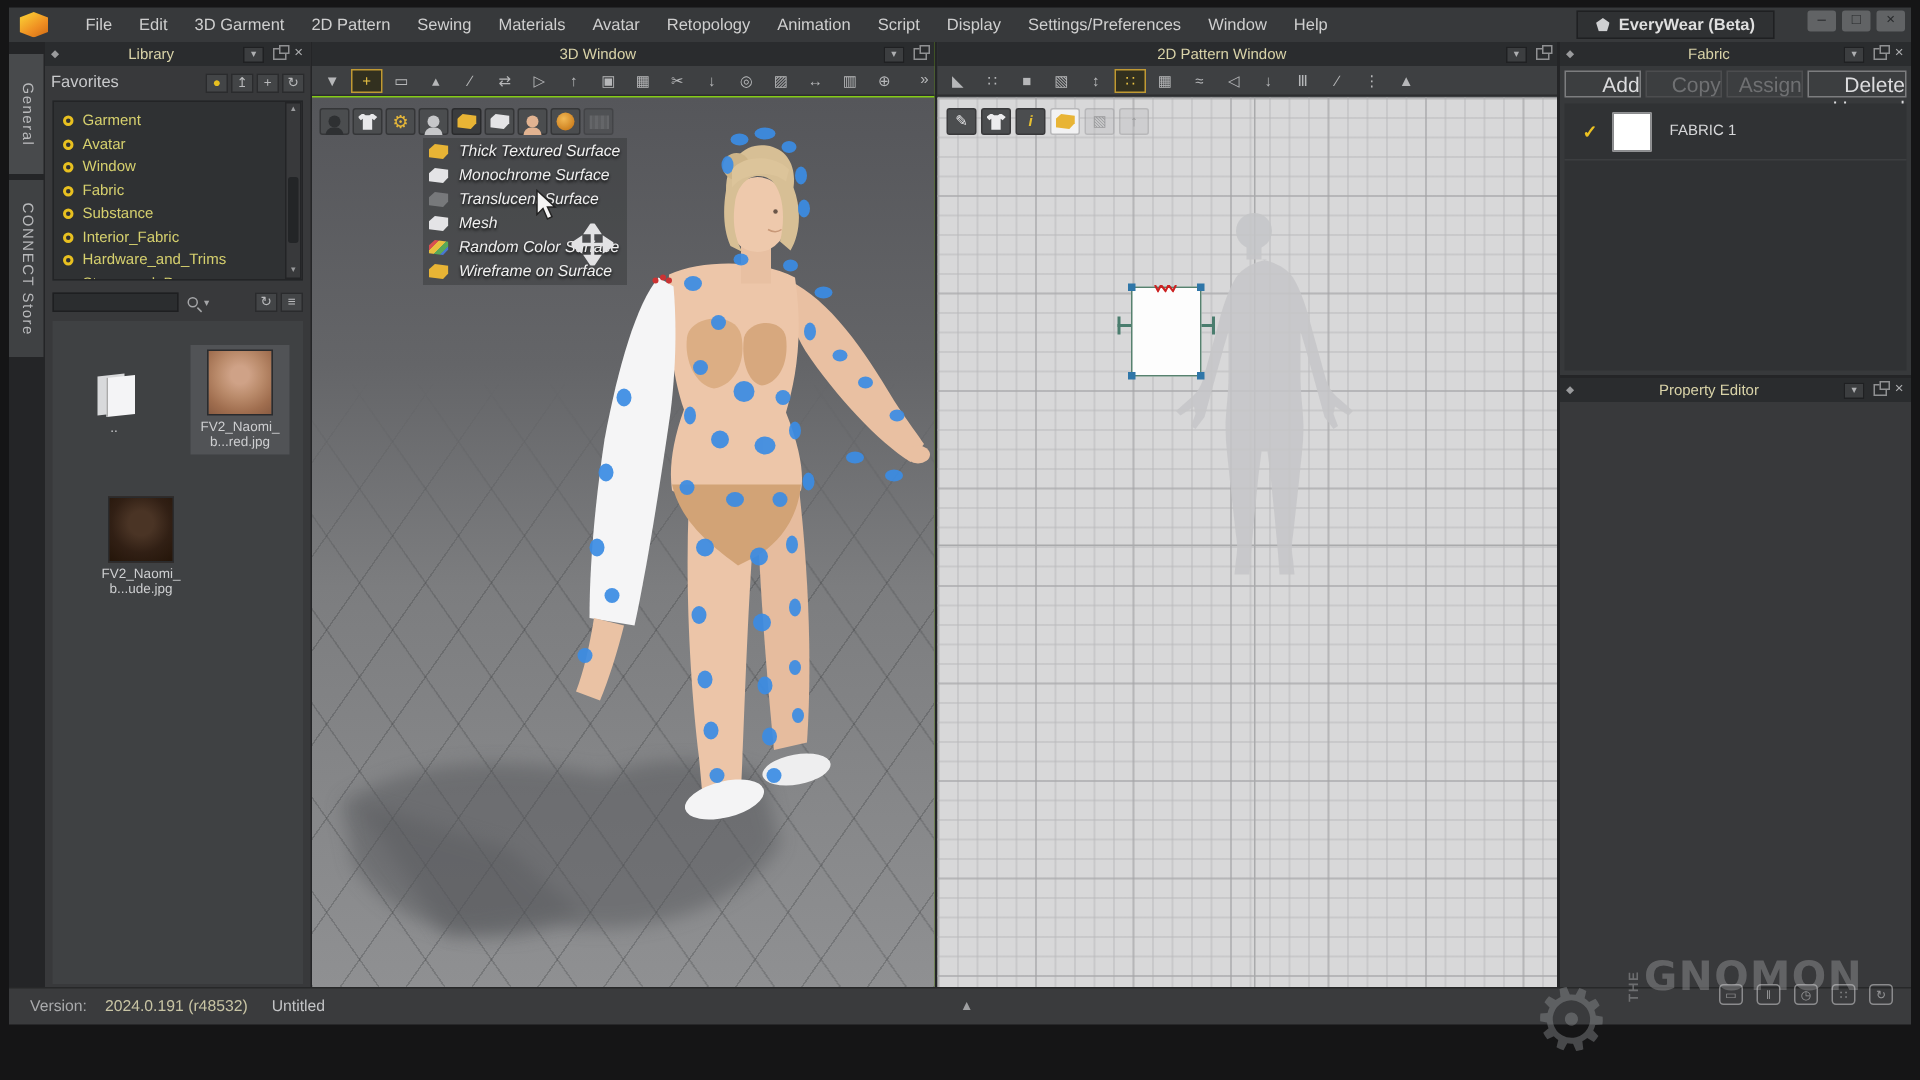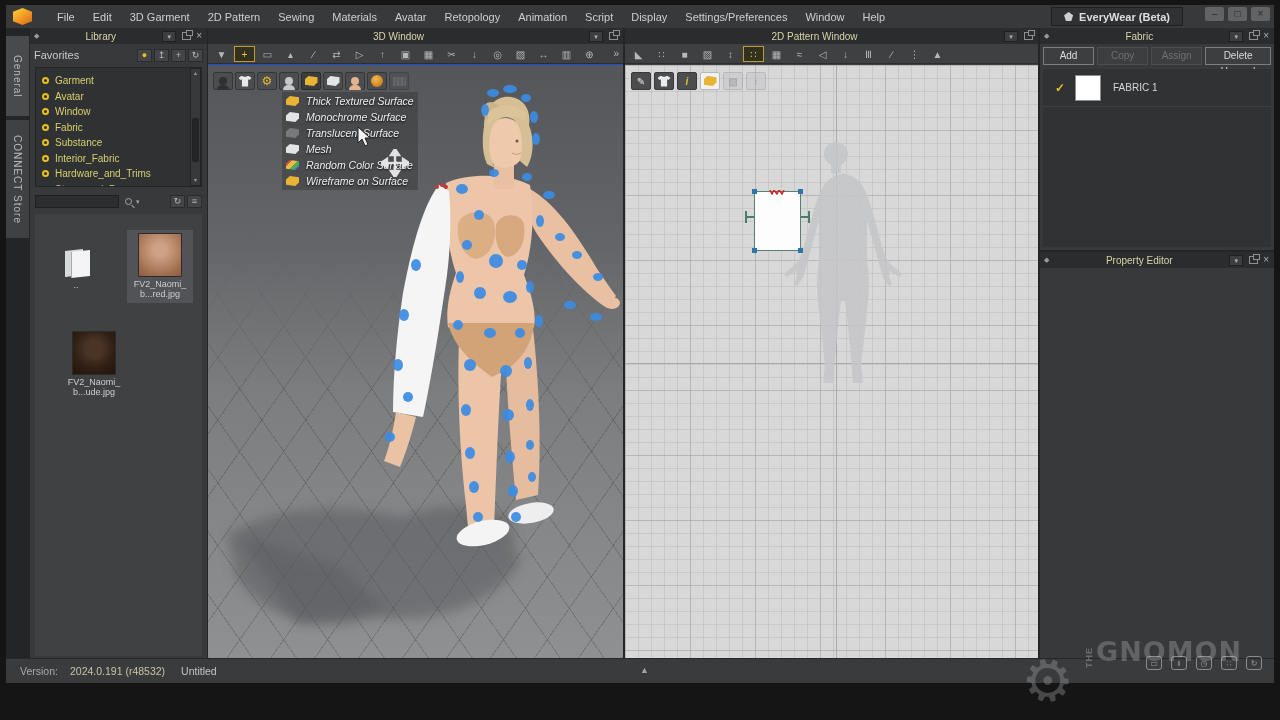--- a/index.html
+++ b/index.html
@@ -75,21 +75,21 @@
     background:#d8d9db; transform:skewY(-6deg); }
   .folder-ic::after { content:''; position:absolute; left:8px; top:1px; width:18px; height:26px;
     background:#f4f4f6; transform:skewY(-6deg); border-left:1px solid #aaa; }
   .thumb-img { width:44px; height:44px; margin:3px auto 2px; border:1px solid #2a2b2d; }
   .t-skin { background:radial-gradient(circle at 50% 38%, #cfa287 0 18%, #ba8b6b 45%, #a06e4f 75%, #8a5c42); }
   .t-dark { background:radial-gradient(circle at 50% 40%, #4a3425 0 25%, #33211699 60%, #241509),#2e1d12; }
   .thumb-cell .tlabel { font-size:9px; color:#cdced0; line-height:10px; }
   .thumb-cell.selected { background:#515356; }
 
   
-  #win3d { position:absolute; left:202px; top:0; width:415px; height:630px; background:#1d4ed8; }
+  #win3d { position:absolute; left:202px; top:0; width:415px; height:630px; background:#84cc16; }
   .toolbar { position:absolute; top:16px; left:0; right:0; height:20px; background:#3e4042;
     display:flex; align-items:center; padding-left:3px; border-bottom:1px solid #2c2d2f; }
   .tbi { width:21px; height:16px; font-size:10px; color:#b6b7b9; text-align:center; line-height:16px;
     margin-right:2px; position:relative; border:1px solid transparent; }
   .tbi.sel { background:#32301f; border:1px solid #c19a33; color:#e9c243; }
   .tb-more { margin-left:auto; margin-right:4px; color:#b6b7b9; font-size:10px; }
   #vp3d { position:absolute; top:37px; left:0; right:0; bottom:0;
     background:linear-gradient(#55565a 0%, #646568 30%, #7c7d7f 55%, #8f9092 100%); overflow:hidden; }
   #floor3d { position:absolute; left:0; right:0; bottom:0; height:68%;
     background:
@@ -146,22 +146,22 @@
   .pp-notch { position:absolute; left:14px; top:-2px; width:18px; height:5px; }
   .pp-h { position:absolute; top:24px; width:9px; height:2px; background:#4a7d6e; }
   .pp-h::after { content:''; position:absolute; width:2px; height:12px; top:-5px; background:#4a7d6e; }
   #pp-hl { left:-10px; } #pp-hl::after { left:0; }
   #pp-hr { right:-10px; } #pp-hr::after { right:0; }
 
   
   #rightpanels { position:absolute; left:1034px; top:0; width:234px; height:630px; }
   #fabric-panel { position:absolute; left:0; top:0; width:234px; height:222px; background:#37393b; }
   #fab-btns { position:absolute; top:19px; left:3px; right:3px; height:18px; display:flex; gap:3px; }
-  .fbtn { flex:1; background:#3c3e40; border:1px solid #7c7d7f; color:#dcdcde; font-size:10px;
-    line-height:16px; text-align:center; }
+  .fbtn { flex:1; background:#3c3e40; border:1px solid #7c7d7f; color:#dcdcde; font-size:14px;
+    line-height:16px; text-align:right; }
   .fbtn.dis { border-color:#4c4d4f; color:#6f7072; }
   .fbtn.wide { flex:1.3; }
   #fab-list { position:absolute; top:41px; left:3px; right:3px; bottom:3px; background:#303234; }
   .fab-row { display:flex; align-items:center; height:38px; border-bottom:1px solid #3c3e40; }
   .fab-row .chk { color:#ecc222; font-size:12px; font-weight:bold; margin:0 10px 0 12px; }
   .fab-row .swatch { width:26px; height:26px; background:#fff; border:1px solid #8a8b8d; }
   .fab-row .fname { font-size:10px; color:#d6d7d9; margin-left:12px; }
   #prop-panel { position:absolute; left:0; top:224px; width:234px; height:406px; background:#38393b; }
 
   

